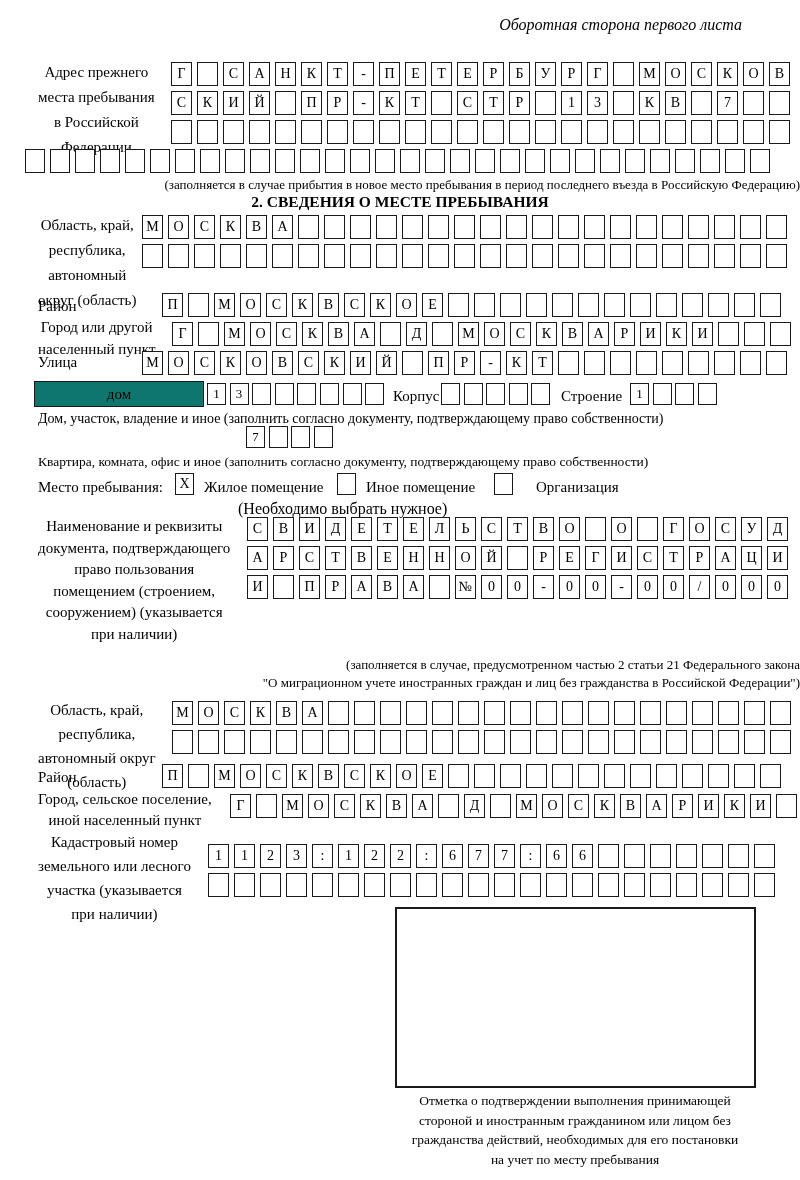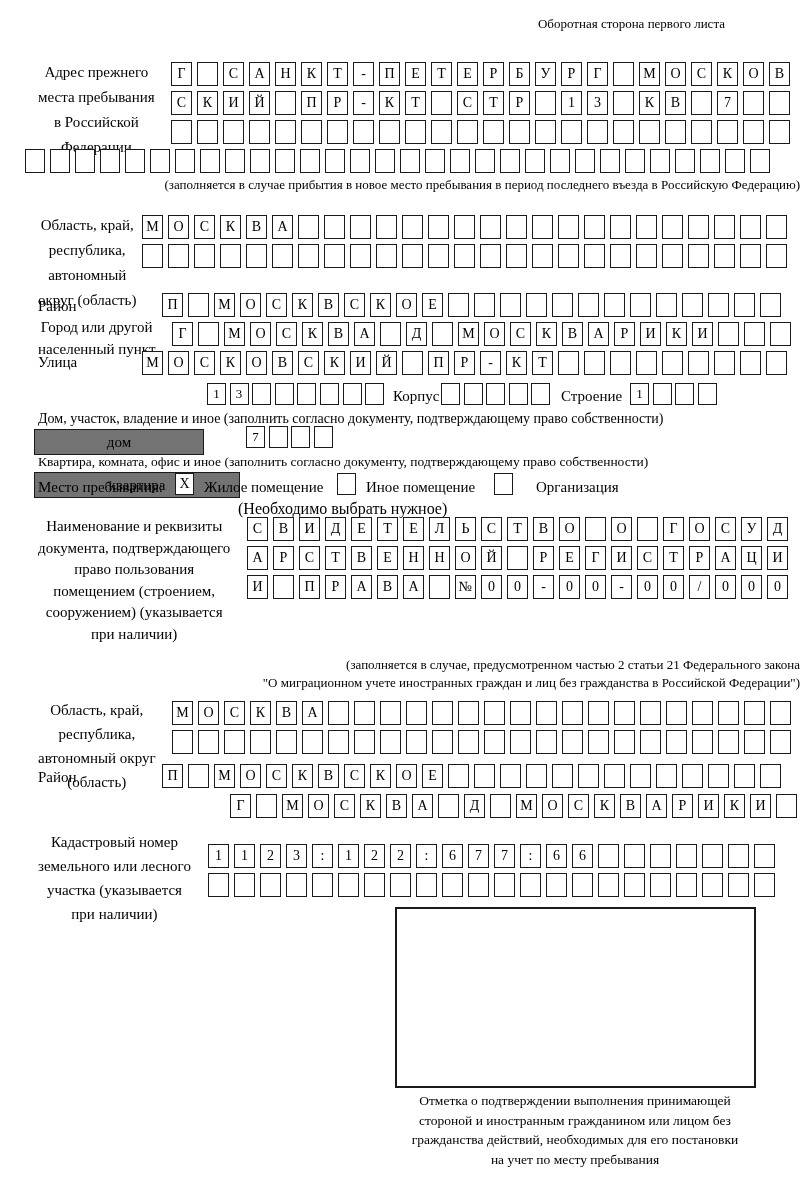--- a/index.html
+++ b/index.html
@@ -8,24 +8,24 @@
   .lab{position:absolute;font-size:15px;line-height:25px;white-space:pre-line;text-align:center;}
   .cap{position:absolute;font-size:13px;white-space:pre-line;}
   .center{left:0;width:800px;text-align:right;}
   .sec-title{position:absolute;left:0;width:800px;text-align:center;font-weight:bold;font-size:15.5px;}
   .row{position:absolute;display:flex;gap:5px;}
   .row-sm{gap:3.6px;}
   .row-md{gap:5px;}
   .cell{box-sizing:border-box;width:21px;height:24px;border:1.6px solid #1a1a1a;display:flex;align-items:center;justify-content:center;font-size:14px;background:#fff;}
   .row-md .cell{width:20px;}
   .row-sm .cell{width:19px;height:22px;font-size:13px;}
-  .titlebox{position:absolute;box-sizing:border-box;border:1.6px solid #1a1a1a;display:flex;align-items:center;justify-content:center;font-size:15px;background:#737373;margin-top:48px;}
+  .titlebox{position:absolute;box-sizing:border-box;border:1.6px solid #1a1a1a;display:flex;align-items:center;justify-content:center;font-size:15px;background:#0f766e;}
   .chk{position:absolute;box-sizing:border-box;width:19px;height:22px;border:1.6px solid #1a1a1a;display:flex;align-items:center;justify-content:center;font-size:14px;background:#fff;}
   .stamp{position:absolute;border:2px solid #1a1a1a;background:#fff;}
-  .hdr-note{position:absolute;right:75px;top:16px;font-size:13px;}
+  .hdr-note{position:absolute;right:58px;top:16px;font-size:16px;font-style:italic;}
 </style>
 </head>
 <body>
 
 <div class="page">
 
   <div class="hdr-note">Оборотная сторона первого листа</div>
 
   <div class="lab" style="left:38px;top:60px">Адрес прежнего
 места пребывания
@@ -136,20 +136,21 @@
       <div class="cell"></div>
       <div class="cell"></div>
       <div class="cell"></div>
       <div class="cell"></div>
       <div class="cell"></div>
       <div class="cell"></div>
       <div class="cell"></div>
     </div>
   <div class="cap center" style="top:177px">(заполняется в случае прибытия в новое место пребывания в период последнего въезда в Российскую Федерацию)</div>
 
+  <div class="sec-title" style="top:193px">2. СВЕДЕНИЯ О МЕСТЕ ПРЕБЫВАНИЯ</div>
 
   <div class="lab" style="left:38px;top:213px">Область, край,
 республика,
 автономный
 округ (область)</div>
   <div class="row" style="left:142px;top:215px">
       <div class="cell">М</div>
       <div class="cell">О</div>
       <div class="cell">С</div>
       <div class="cell">К</div>
@@ -310,21 +311,20 @@
     </div>
   <div class="lab" style="left:561px;top:384px">Строение</div>
   <div class="row row-sm" style="left:630px;top:383px">
       <div class="cell">1</div>
       <div class="cell"></div>
       <div class="cell"></div>
       <div class="cell"></div>
     </div>
   <div class="cap" style="left:38px;top:411px;font-size:14px">Дом, участок, владение и иное (заполнить согласно документу, подтверждающему право собственности)</div>
 
-  <div class="titlebox" style="left:34px;top:424px;width:206px;height:26px">квартира</div>
   <div class="row row-sm" style="left:246px;top:426px">
       <div class="cell">7</div>
       <div class="cell"></div>
       <div class="cell"></div>
       <div class="cell"></div>
     </div>
   <div class="cap" style="left:38px;top:454px;font-size:13.5px">Квартира, комната, офис и иное (заполнить согласно документу, подтверждающему право собственности)</div>
 
   <div class="lab" style="left:38px;top:475px">Место пребывания:</div>
   <div class="chk" style="left:175px;top:473px">X</div>
@@ -492,20 +492,22 @@
       <div class="cell"></div>
       <div class="cell"></div>
       <div class="cell"></div>
       <div class="cell"></div>
       <div class="cell"></div>
       <div class="cell"></div>
       <div class="cell"></div>
       <div class="cell"></div>
     </div>
 
+  <div class="lab" style="left:38px;top:789px;line-height:21px">Город, сельское поселение,
+иной населенный пункт</div>
   <div class="row" style="left:230px;top:794px">
       <div class="cell">Г</div>
       <div class="cell"></div>
       <div class="cell">М</div>
       <div class="cell">О</div>
       <div class="cell">С</div>
       <div class="cell">К</div>
       <div class="cell">В</div>
       <div class="cell">А</div>
       <div class="cell"></div>

